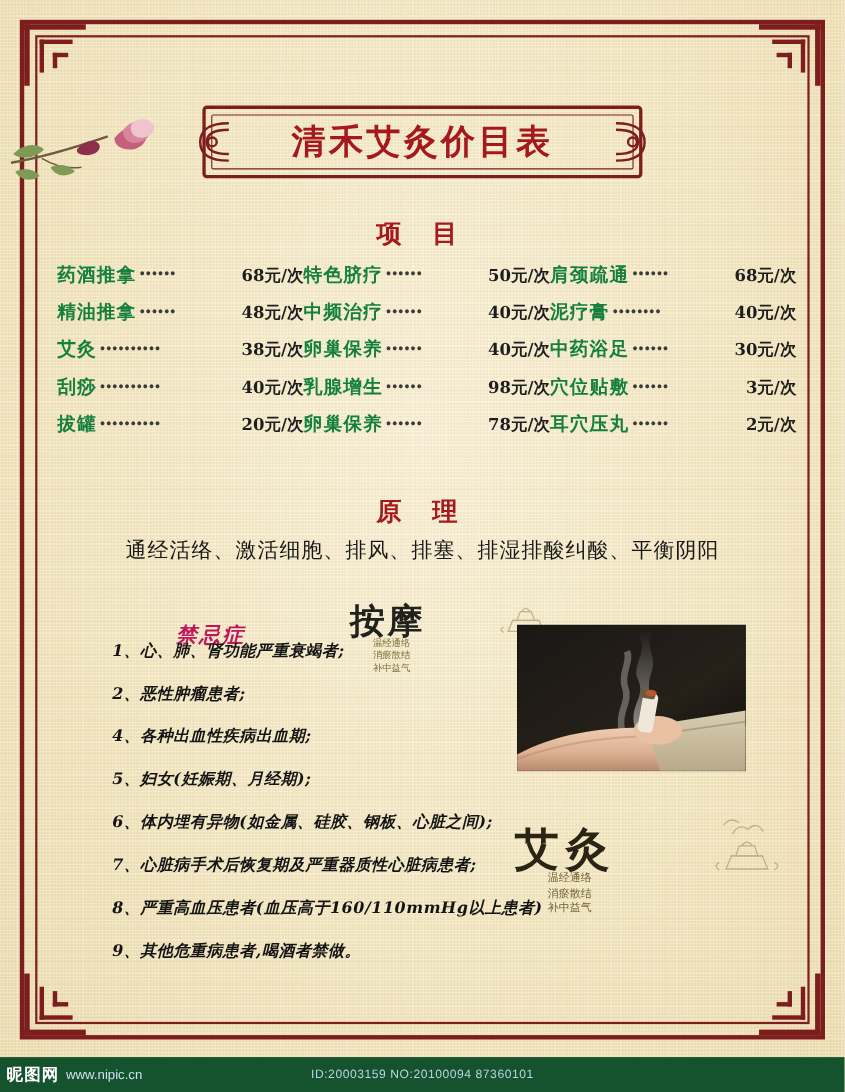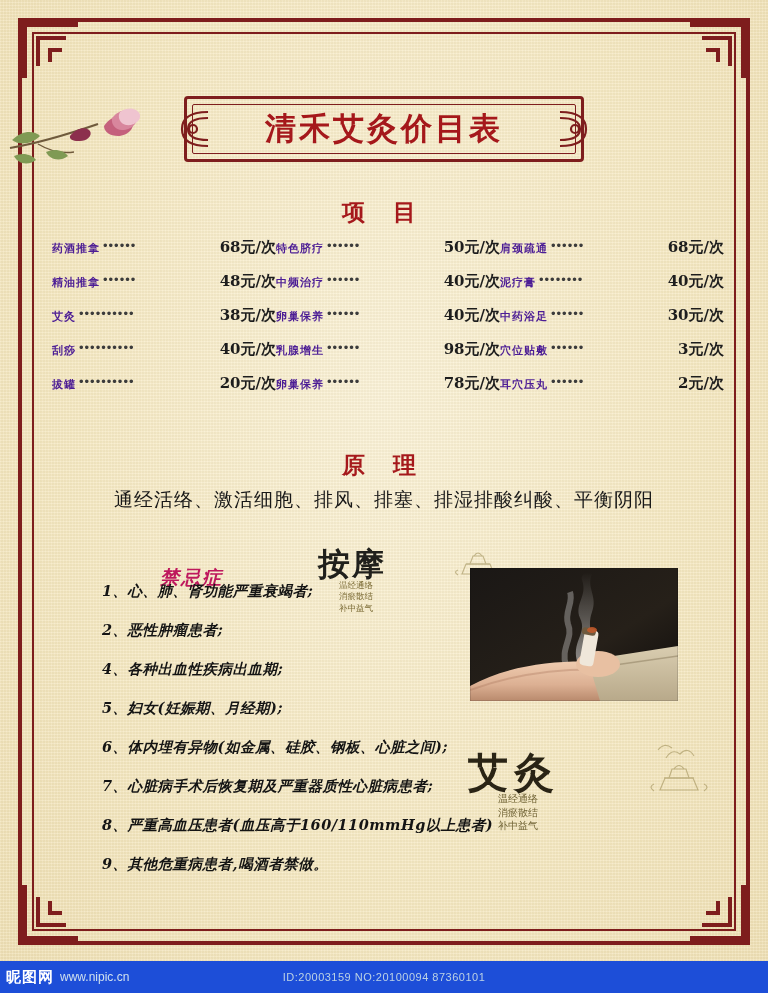--- a/index.html
+++ b/index.html
@@ -143,22 +143,22 @@
   }
   .item {
     display: flex;
     align-items: baseline;
     height: 34px;
     white-space: nowrap;
   }
   .item .nm {
     font-family: "DejaVu Serif", serif;
     font-weight: bold;
-    font-size: 11px;
-    color: #4c1d95;
+    font-size: 17px;
+    color: #15803d;
     letter-spacing: 1px;
   }
   .item .dots {
     flex: 1;
     margin: 0 3px;
     color: #3b3b3b;
     font-size: 13px;
     letter-spacing: 1px;
     overflow: hidden;
     text-align: left;
@@ -260,21 +260,21 @@
   }
   .photo svg { display: block; }
 
   
   .footer {
     position: absolute;
     left: 0;
     right: 0;
     bottom: 0;
     height: 32px;
-    background: #1d4ed8;
+    background: #14532d;
     color: #dfe9f2;
     display: flex;
     align-items: center;
     font-size: 12px;
   }
   .footer .brand {
     display: flex;
     align-items: center;
     margin-left: 6px;
   }

